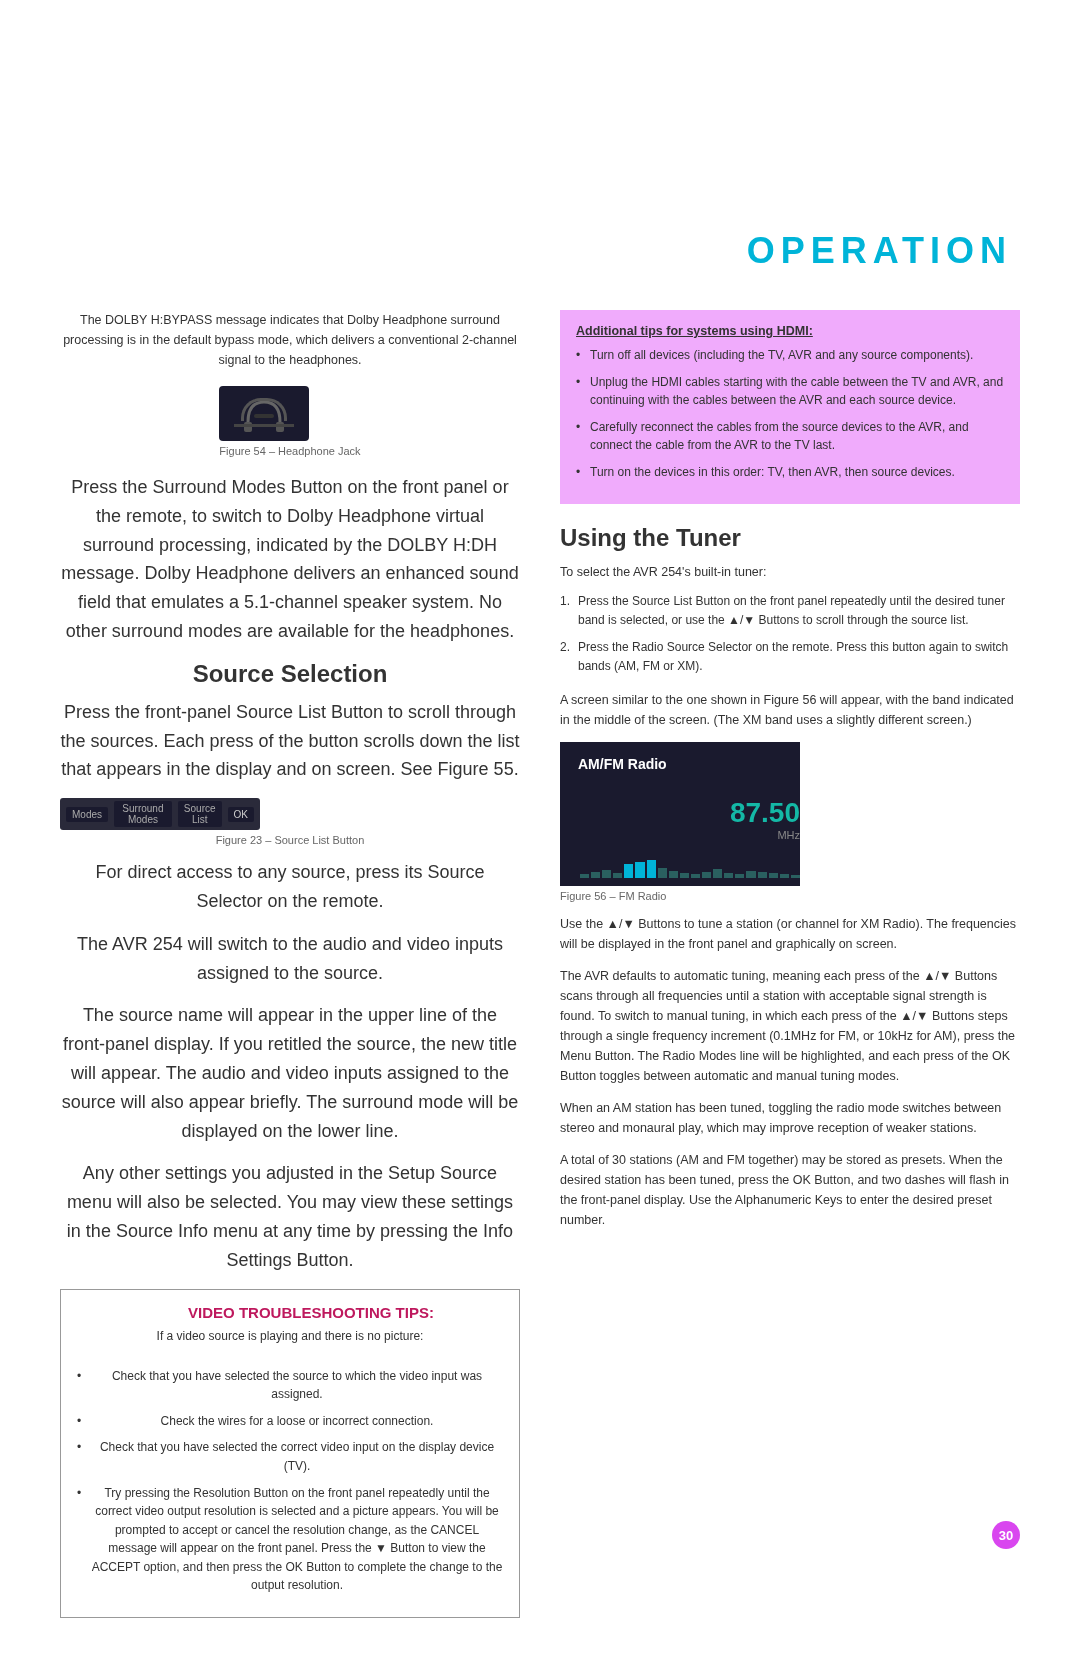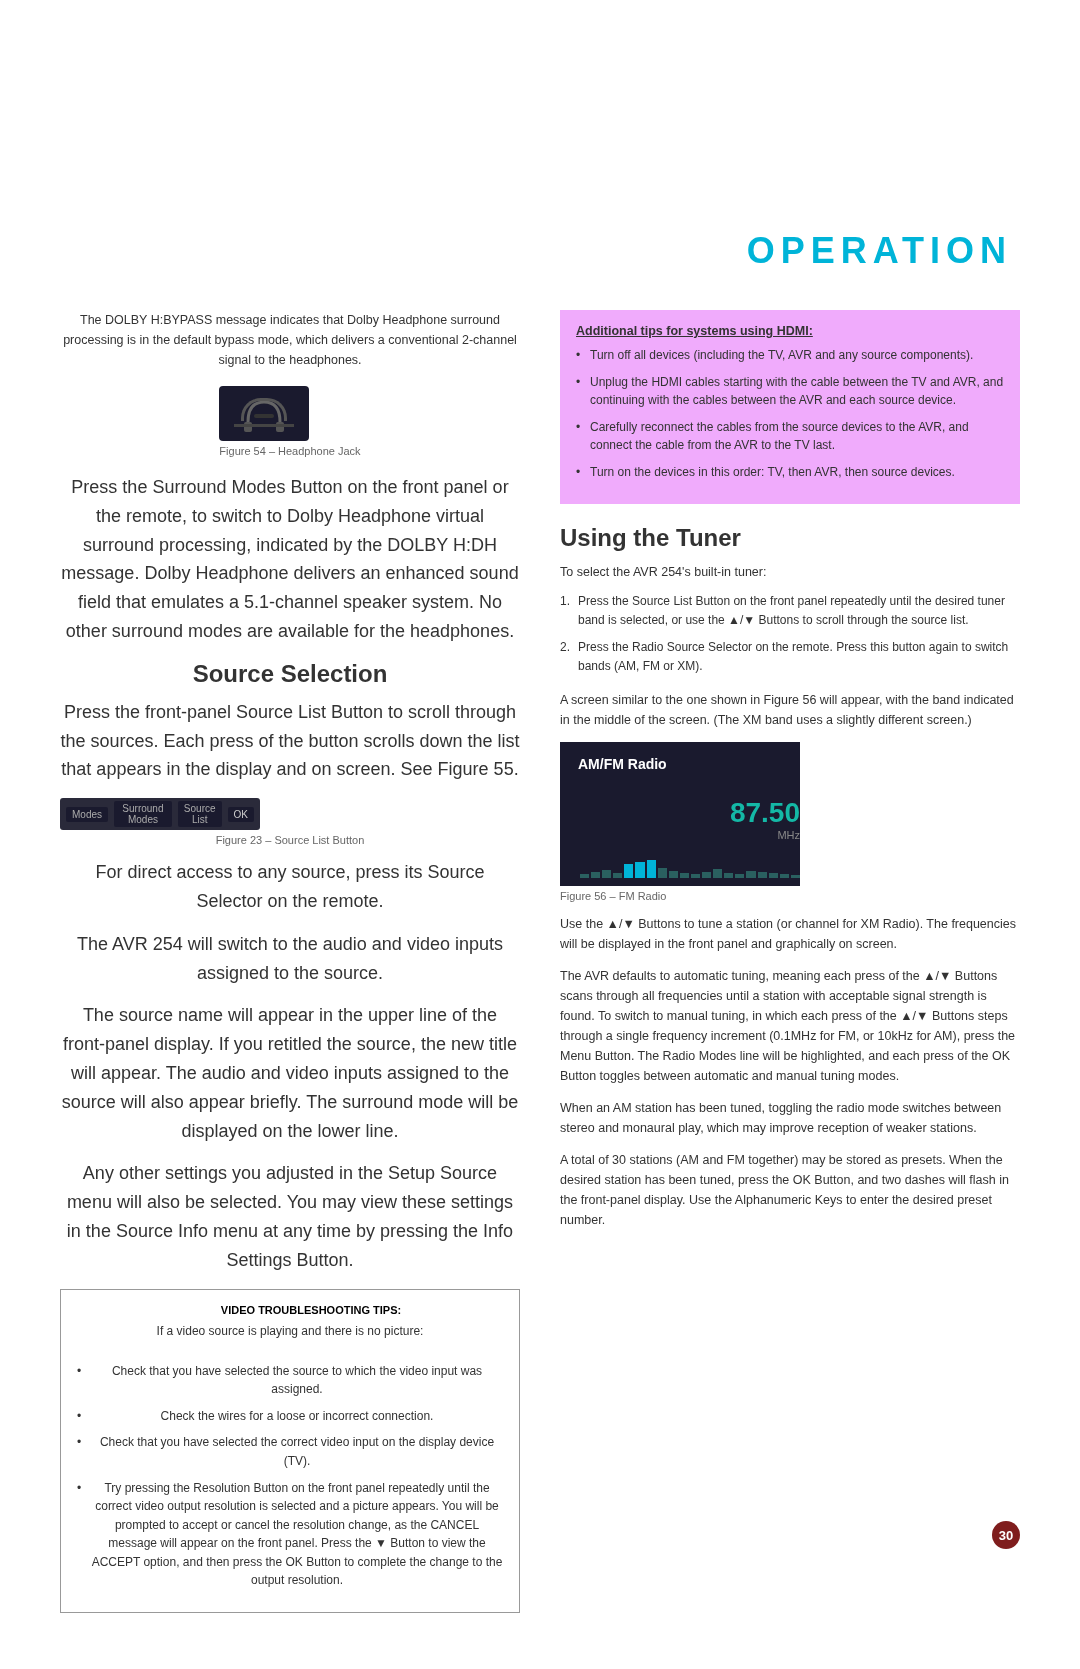--- a/index.html
+++ b/index.html
@@ -143,24 +143,24 @@
 
     
     .tips-box {
       border: 1px solid #999;
       padding: 14px 16px;
       margin-top: 12px;
       background: #fff;
     }
 
     .tips-box-title {
-      font-size: 11px;
+      font-size: 15px;
       font-weight: bold;
       text-transform: uppercase;
-      color: #000000;
+      color: #be185d;
       margin-bottom: 8px;
       margin-left: 42px;
     }
 
     .tips-box-subtitle {
       font-size: 12px;
       color: #333;
       margin-bottom: 24px;
     }
 
@@ -314,21 +314,21 @@
       margin-bottom: 12px;
     }
 
     
     .page-number {
       position: absolute;
       bottom: 120px;
       right: 60px;
       width: 28px;
       height: 28px;
-      background: #7f1d1d;
+      background: #d946ef;
       border-radius: 50%;
       display: flex;
       align-items: center;
       justify-content: center;
       color: #fff;
       font-size: 13px;
       font-weight: bold;
     }
   </style>
 </head>

